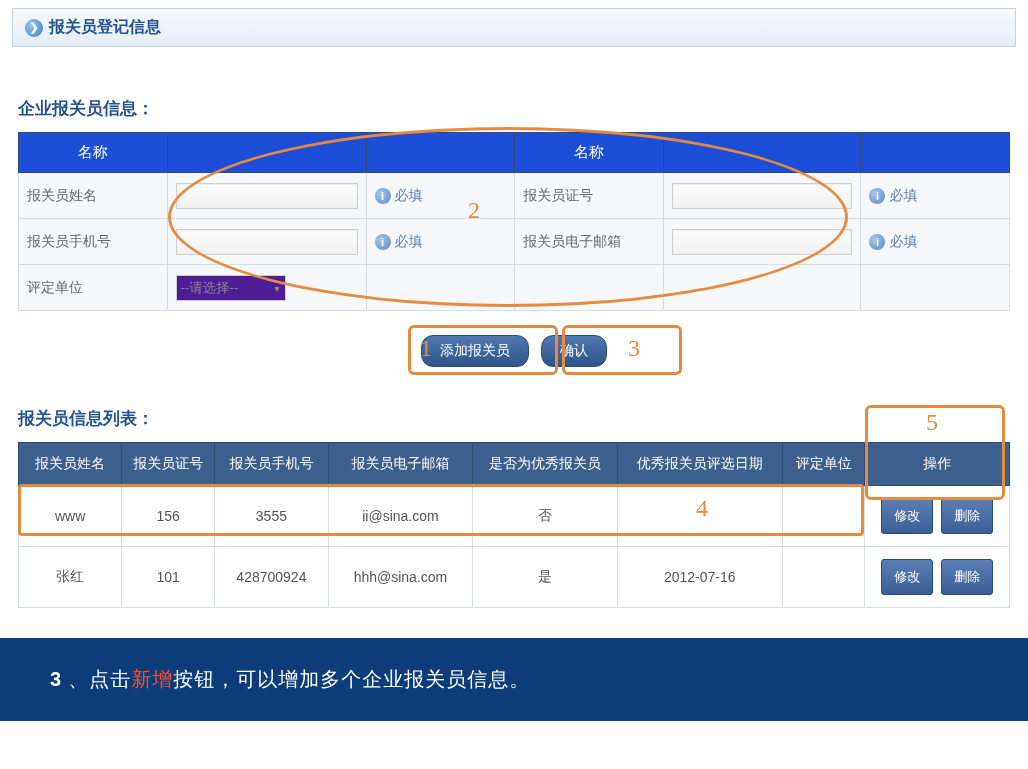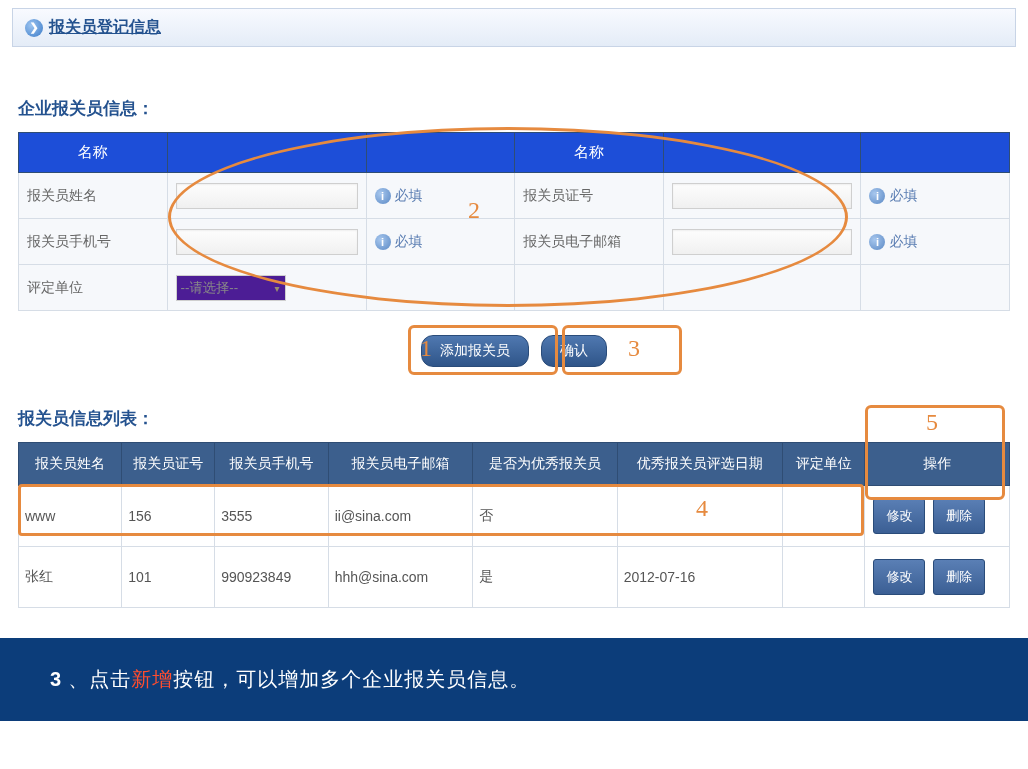--- a/index.html
+++ b/index.html
@@ -14,21 +14,21 @@
       gap: 6px;
       margin: 8px 12px 0 12px;
     }
     .header-icon {
       width: 18px; height: 18px;
       border-radius: 50%;
       background: radial-gradient(circle at 35% 35%, #9cc4f0, #3b7bc8);
       display: inline-flex; align-items: center; justify-content: center;
       color: #fff; font-size: 11px; font-weight: bold;
     }
-    .page-header-title { color: #24528f; font-weight: bold; font-size: 16px; text-decoration: underline; }
+    .page-header-title { color: #24528f; font-weight: bold; font-size: 16px; }
 
     .content { padding: 10px 18px; }
 
     .section-title { color: #24528f; font-weight: bold; font-size: 17px; margin: 40px 0 12px 0; }
 
     .form-table { width: 100%; border-collapse: collapse; border: 1px solid #b8c6d8; }
     .form-table th {
       background: #1d4ed8;
       color: #fff;
       font-weight: normal;
@@ -98,21 +98,21 @@
       margin: 0 2px;
     }
 
     .list-table { width: 100%; border-collapse: collapse; border: 1px solid #b8c6d8; }
     .list-table th {
       background: #3c5f8d; color: #fff; font-weight: normal;
       padding: 12px 6px; border: 1px solid #2f4d74; text-align: center; font-size: 14px;
     }
     .list-table td {
       background: #fff; border: 1px solid #d6dde6; padding: 12px 6px;
-      text-align: left; color: #555; font-size: 14px;
+      text-align: center; color: #555; font-size: 14px;
     }
     .list-table td.ops-cell { white-space: nowrap; }
 
     
     .anno-container { position: relative; }
     .anno-ellipse {
       position: absolute; border: 3px solid #e68a3f; border-radius: 50%;
       pointer-events: none;
     }
     .anno-box {
@@ -234,21 +234,21 @@
         <td></td>
         <td></td>
         <td class="ops-cell">
           <span class="btn-small">修改</span>
           <span class="btn-small">删除</span>
         </td>
       </tr>
       <tr>
         <td>张红</td>
         <td>101</td>
-        <td>990923849</td>
+        <td>428700924</td>
         <td>hhh@sina.com</td>
         <td>是</td>
         <td>2012-07-16</td>
         <td></td>
         <td class="ops-cell">
           <span class="btn-small">修改</span>
           <span class="btn-small">删除</span>
         </td>
       </tr>
     </tbody>

